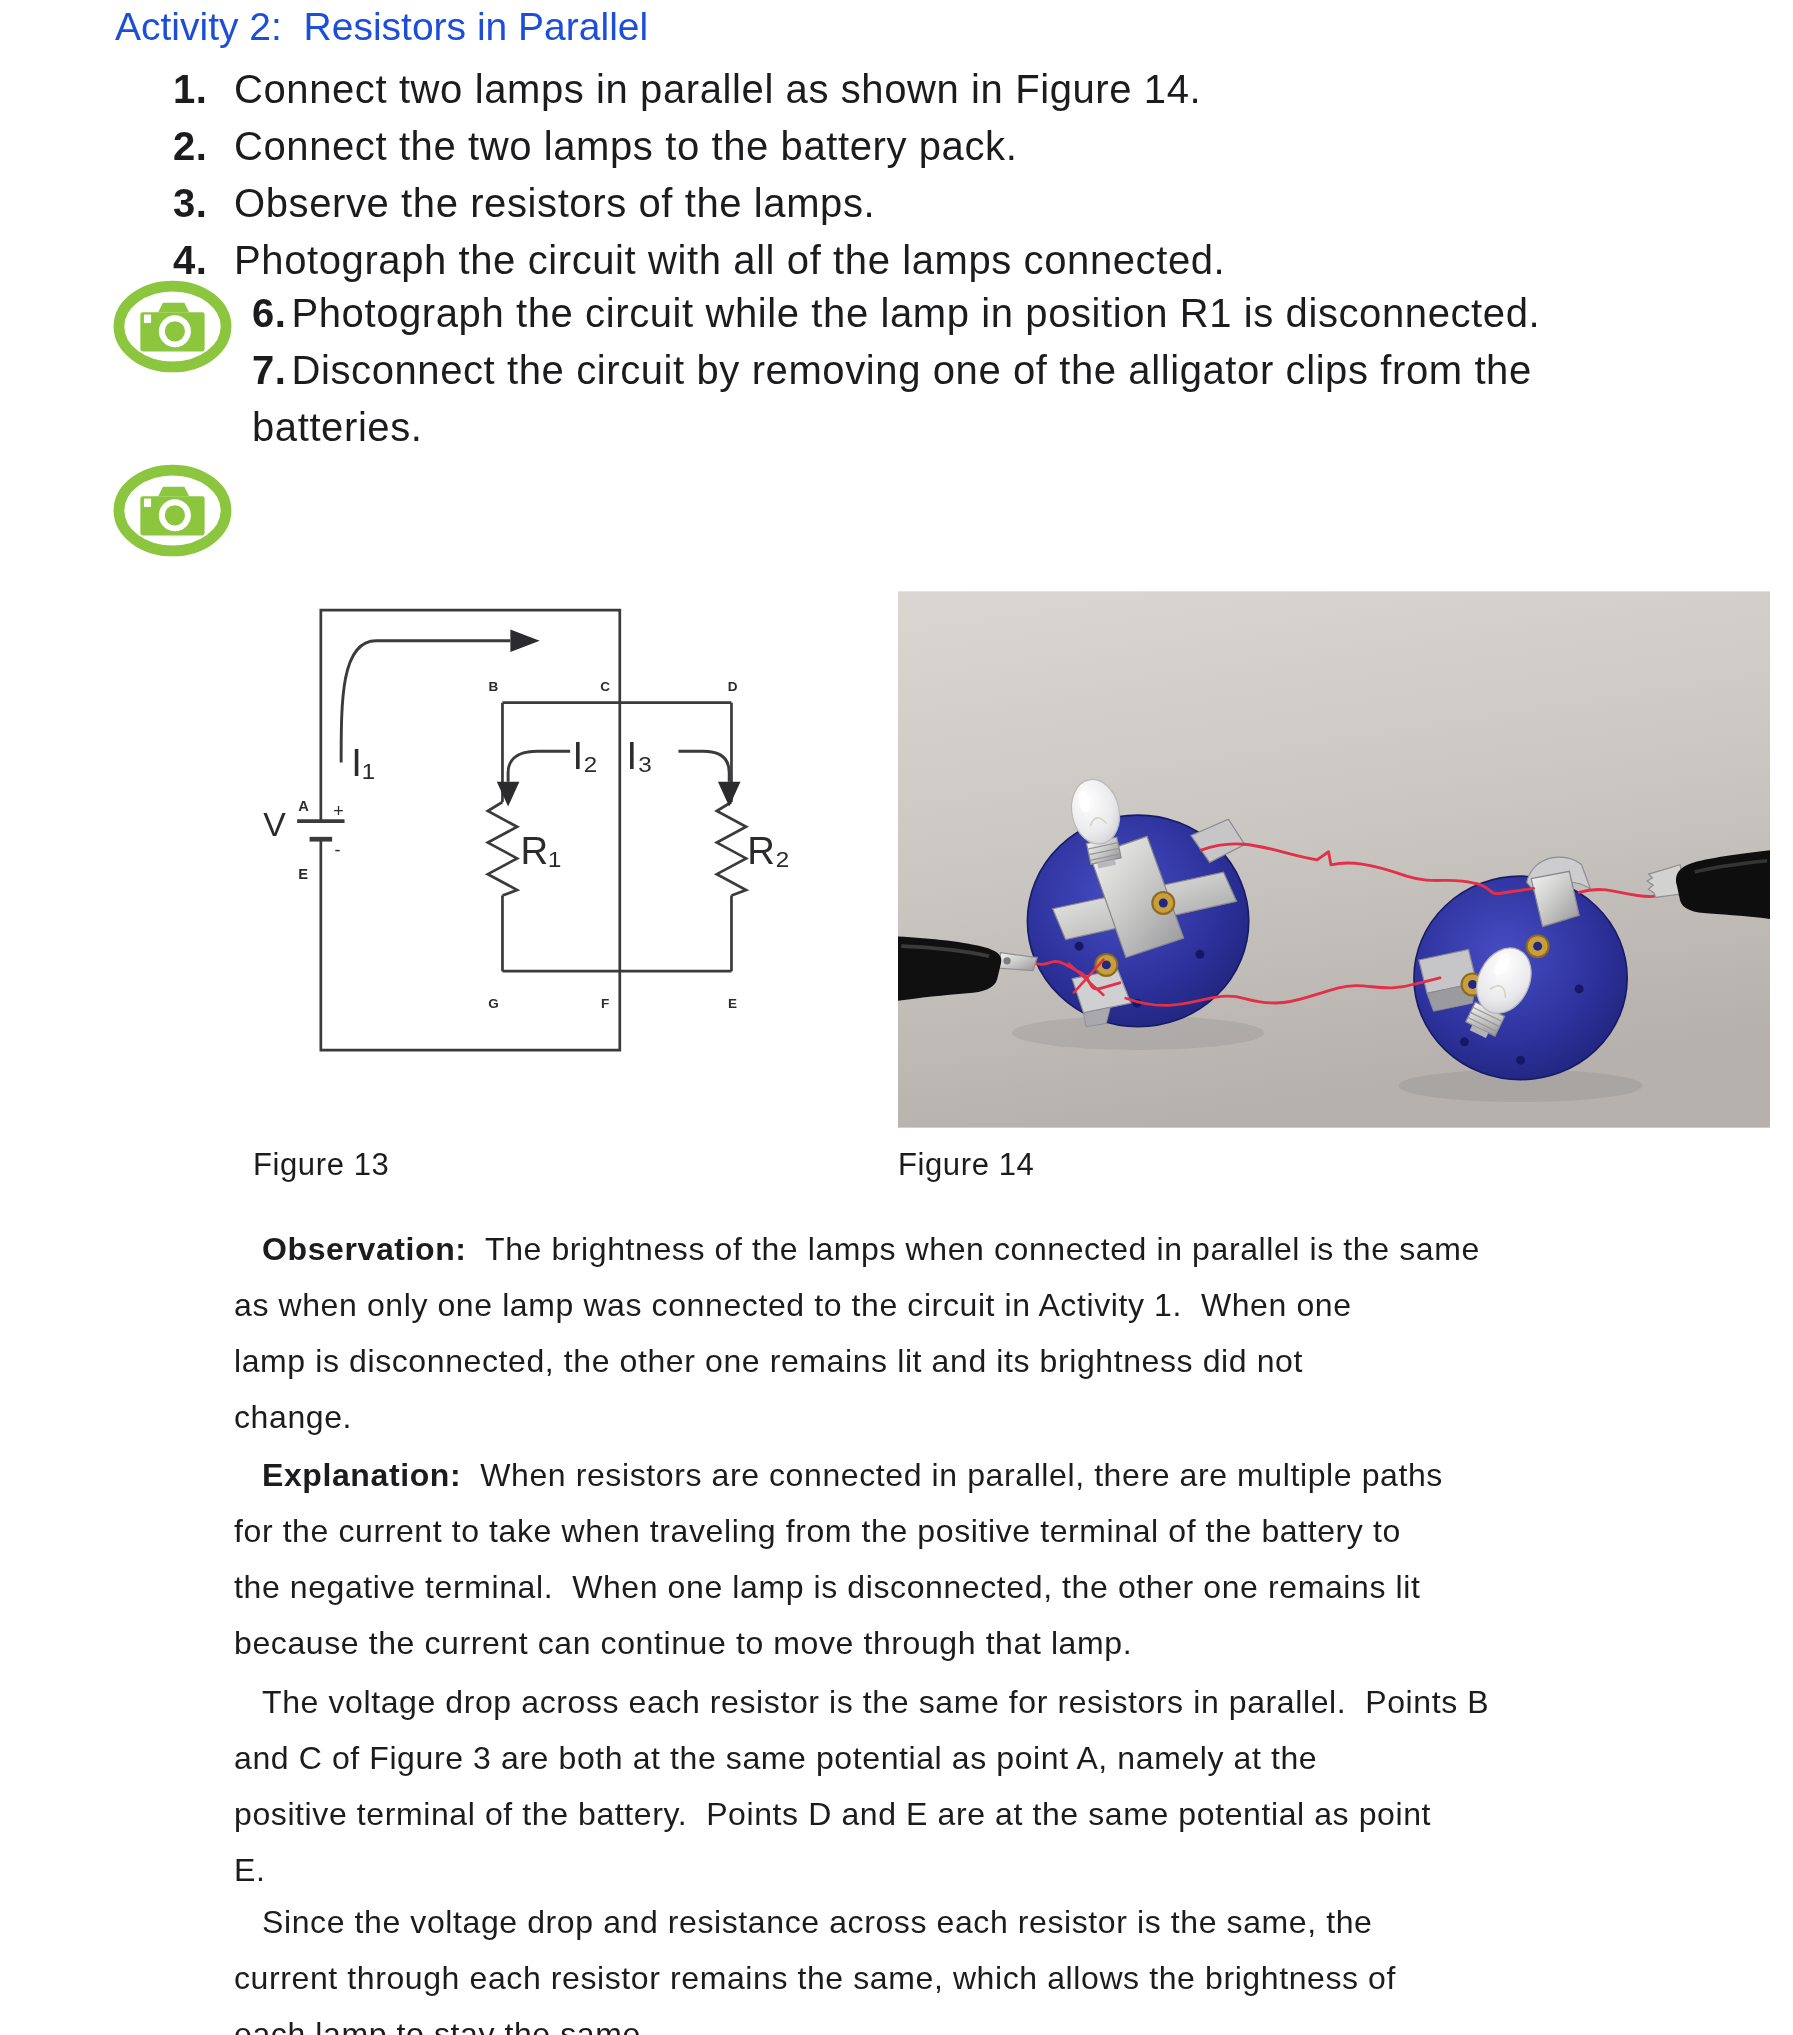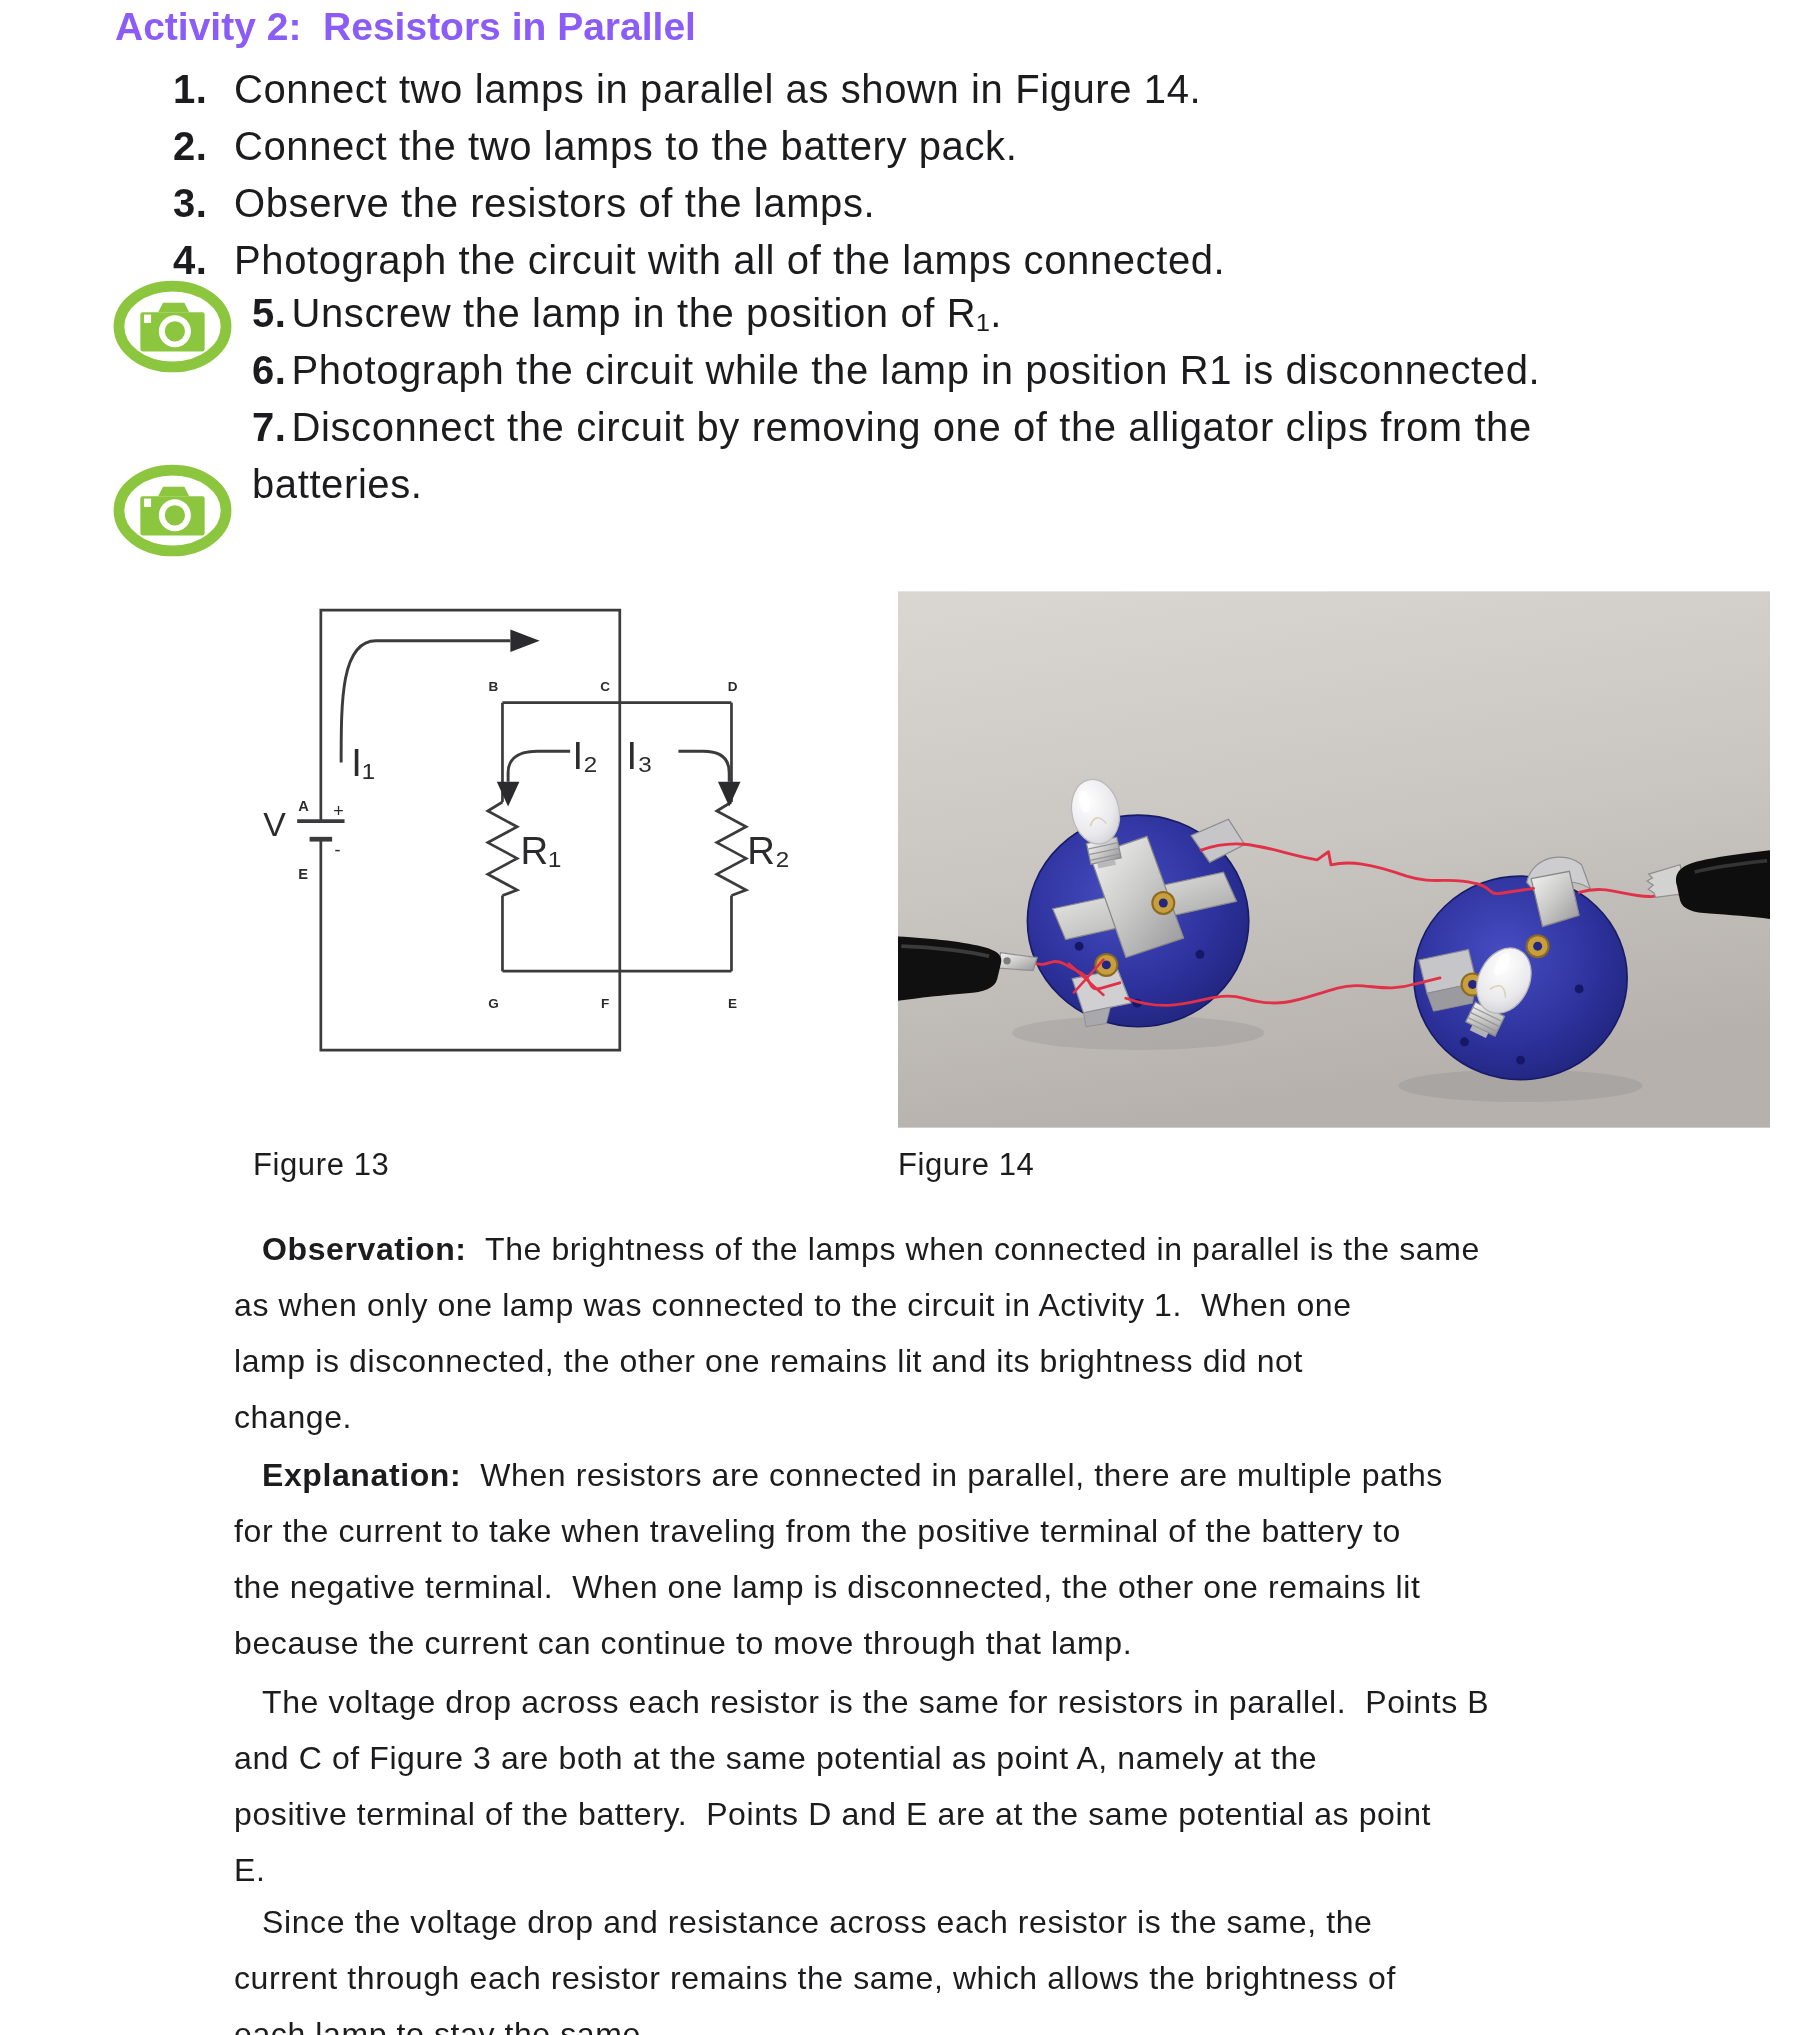--- a/index.html
+++ b/index.html
@@ -1,19 +1,19 @@
 <!DOCTYPE html>
 <html style="font-size:6.5px"><head>
 <meta charset="utf-8">
 <style>
   html,body{margin:0;padding:0;background:#fff;}
   #page{position:relative;width:1794px;height:2066px;background:#ffffff;overflow:hidden;
         font-family:"Liberation Sans","DejaVu Sans",sans-serif;color:#1c1c1e;}
   .abs{position:absolute;}
-  #title{left:115px;top:4.9px;font-size:39px;font-weight:bold;color:#8b5cf6;white-space:pre;letter-spacing:0px;}
+  #title{left:115px;top:4.9px;font-size:39px;font-weight:normal;color:#1d4ed8;white-space:pre;letter-spacing:0px;}
   .step{font-size:40px;line-height:57px;letter-spacing:0.6px;white-space:pre-wrap;}
   #steps-main{left:173px;top:61px;}
   #steps-main .num{font-weight:bold;display:inline-block;min-width:61px;}
   #steps-sub{left:252px;top:285px;width:1303px;}
   #steps-sub .num{font-weight:bold;display:inline;margin-right:4.9px;}
   .cam{position:absolute;width:119px;height:93px;}
   .caption{position:absolute;font-size:31px;letter-spacing:0.6px;text-align:left;}
   .para{position:absolute;left:234px;width:1547px;margin:0;font-size:32px;line-height:56px;letter-spacing:0.6px;}
   .para .lead{font-weight:bold;margin-left:28px;}
   .para .ptxt{white-space:pre-wrap;}
@@ -45,21 +45,20 @@
 
   <svg class="cam" style="left:113px;top:464px" viewBox="0 0 100 78">
     <ellipse cx="50" cy="39" rx="45" ry="34" fill="#ffffff" stroke="#8cc63e" stroke-width="9"></ellipse>
     <rect x="23" y="27" width="54" height="33" rx="2" fill="#8cc63e"></rect>
     <polygon points="38,27 42,19 60,19 64,27" fill="#8cc63e"></polygon>
     <rect x="26" y="29" width="6" height="7" fill="#ffffff"></rect>
     <circle cx="52" cy="43" r="11" fill="none" stroke="#ffffff" stroke-width="5"></circle>
   </svg>
 
   <div id="steps-sub" class="abs">
-    <div class="step"><span class="num">5.</span><span class="txt">Unscrew the lamp in the position of R₁.</span></div>
     <div class="step"><span class="num">6.</span><span class="txt">Photograph the circuit while the lamp in position R1 is disconnected.</span></div>
     <div class="step"><span class="num">7.</span><span class="txt">Disconnect the circuit by removing one of the alligator clips from the
 batteries.</span></div>
   </div>
 
   <svg id="fig13" class="abs" viewBox="-25 0 505 445">
     <g fill="none" stroke="#3b3b3d" stroke-width="2.4">
       <path d="M35,212 V25 H300 V415 H35 V228"></path>
       <path d="M196,107 H399 M196,345 H399 M196,107 V195 M196,278 V345 M399,107 V195 M399,278 V345"></path>
       <path d="M196,195 l-13,8 l26,14 l-26,14 l26,14 l-26,14 l26,14 l-13,5"></path>

